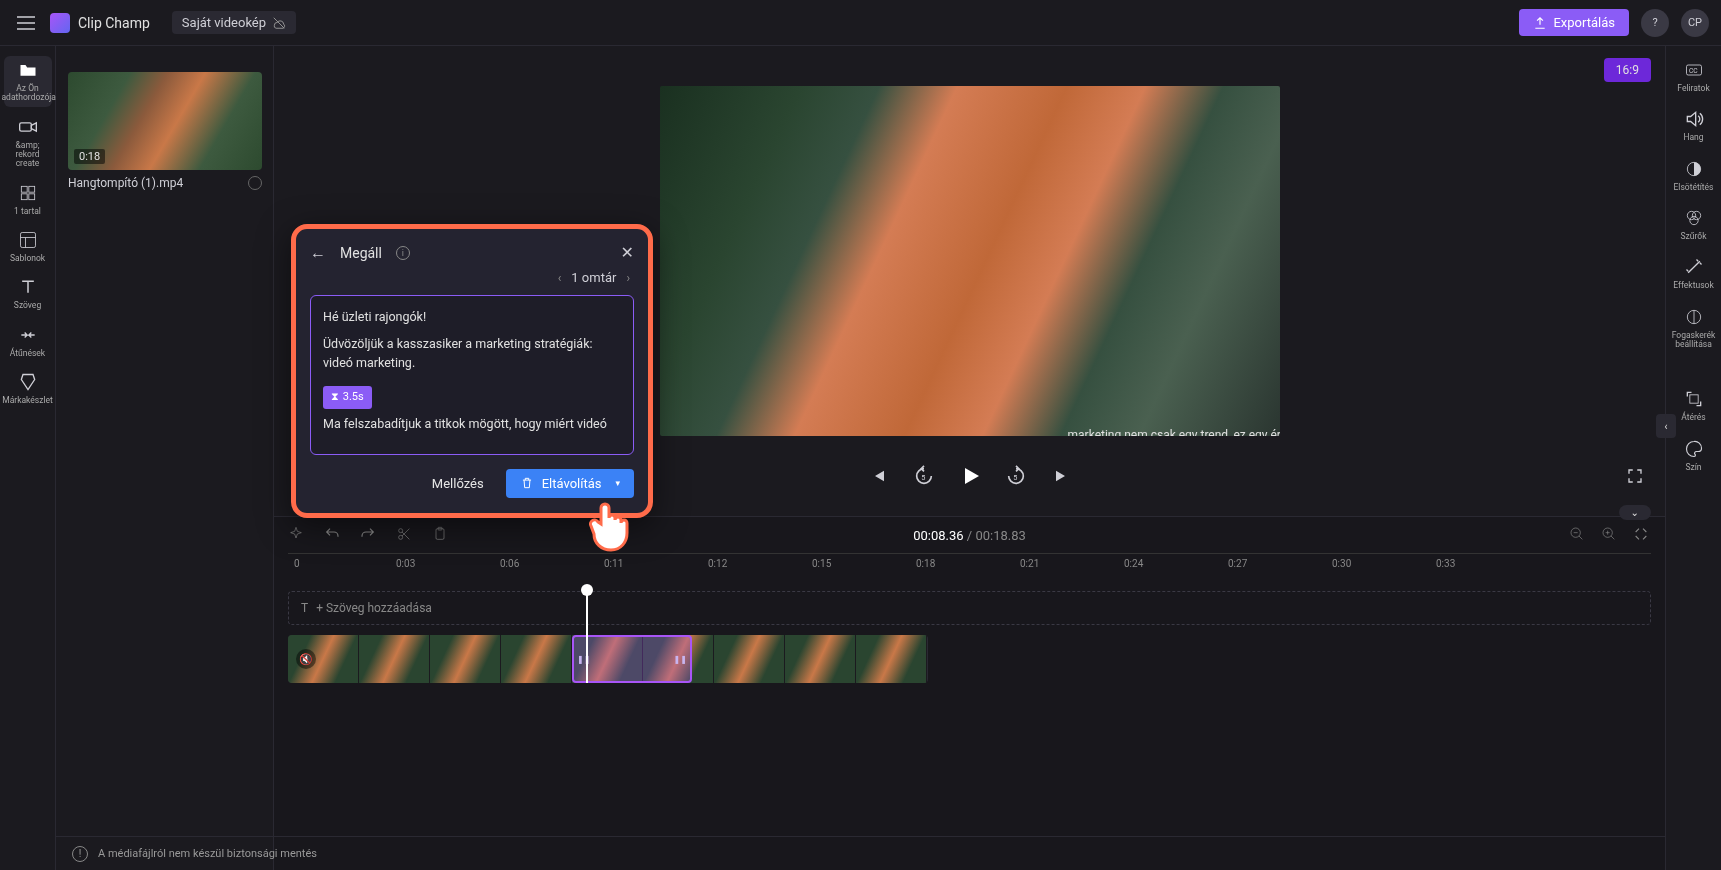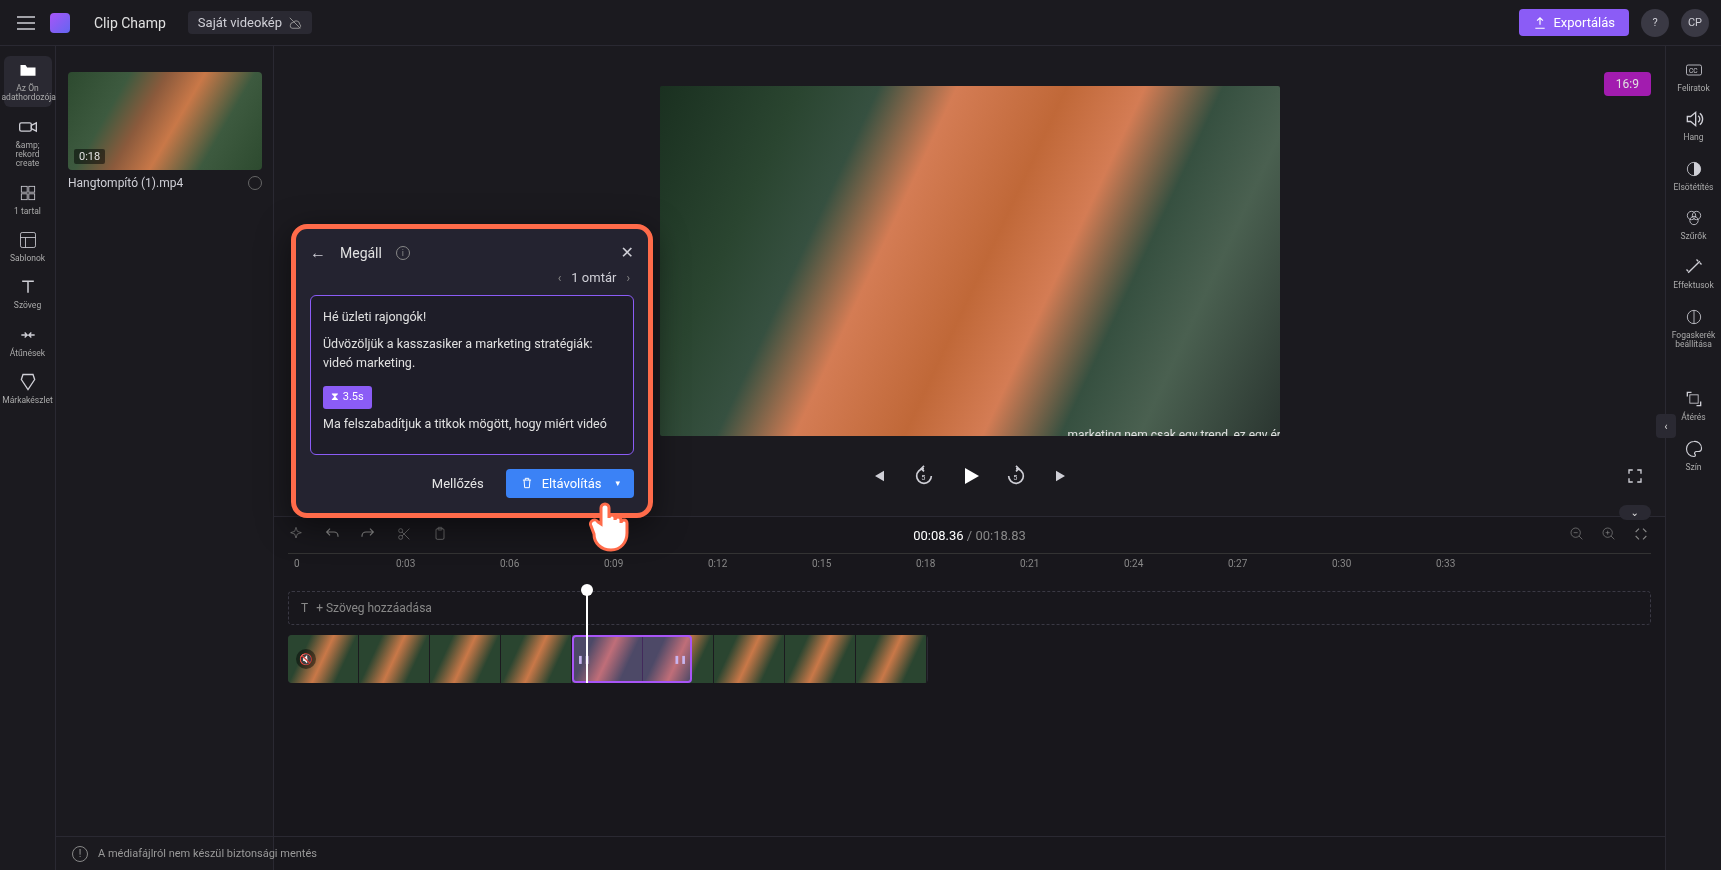--- a/index.html
+++ b/index.html
@@ -15,21 +15,21 @@
   
   .topbar {
     height: 46px;
     display: flex;
     align-items: center;
     padding: 0 12px;
     background: #1b1a1f;
     border-bottom: 1px solid #2a2932;
   }
   .topbar .hamburger { width: 28px; height: 28px; display:flex; align-items:center; justify-content:center; cursor:pointer;}
-  .topbar .app-name { display:flex; align-items:center; gap:24px; margin-left:10px; font-size:14px; }
+  .topbar .app-name { display:flex; align-items:center; gap:8px; margin-left:10px; font-size:14px; }
   .topbar .app-logo { width:20px; height:20px; background:linear-gradient(135deg,#a855f7,#6366f1); border-radius:4px;}
   .topbar .project-name { margin-left:22px; font-size:13px; color:#cfcfd6; background:#2a2932; padding:4px 10px; border-radius:4px; display:flex;align-items:center;gap:6px;}
   .topbar .spacer { flex:1; }
   .topbar .export-btn { background:#8b5cf6; color:#fff; font-size:13px; padding:6px 14px; border-radius:4px; display:flex;align-items:center;gap:6px; cursor:pointer;}
   .topbar .help-icon, .topbar .avatar { width:28px;height:28px;border-radius:50%;background:#3a3944;display:flex;align-items:center;justify-content:center;margin-left:12px;font-size:11px;color:#cfcfd6;}
   
   .leftrail {
     position:absolute; left:0; top:46px; bottom:0; width:56px;
     background:#1b1a1f; border-right:1px solid #2a2932;
     display:flex; flex-direction:column; align-items:center; padding-top:10px; gap:6px;
@@ -56,21 +56,21 @@
   }
   .media-thumb .dur { position:absolute; left:6px; bottom:6px; font-size:11px; background:rgba(0,0,0,.5); padding:1px 5px; border-radius:2px;}
   .media-thumb .name { font-size:12px; color:#cfcfd6; margin-top:6px; display:flex; justify-content:space-between; align-items:center;}
   .media-thumb .sync-icon { width:14px;height:14px;border:1.5px solid #666;border-radius:50%;}
   
   .preview-area {
     position:absolute; left:274px; right:56px; top:46px; height:470px;
     display:flex; flex-direction:column; align-items:center;
   }
   .aspect-badge {
-    position:absolute; right:14px; top:26px; background:#a21caf; color:#e0e0e0;
+    position:absolute; right:14px; top:12px; background:#6d28d9; color:#e0e0e0;
     font-size:12px; padding:5px 12px; border-radius:4px; cursor:pointer;
   }
   .preview-video {
     margin-top:40px; width:620px; height:350px;
     background: linear-gradient(115deg,#1a3020 0%,#2a4530 18%,#365040 28%,#d47c54 38%,#c06838 52%,#d47c54 62%,#365040 72%,#4a6050 82%,#2a3530 100%);
     border-radius:2px; position:relative; overflow:hidden;
   }
   .subtitle-line {
     position:absolute; right:-50px; bottom:-6px; font-size:12px; color:#e0e0e0; white-space:nowrap;
   }
@@ -454,21 +454,21 @@
           <svg width="16" height="16" viewBox="0 0 24 24">
             <path d="M9 4L4 9M15 4l5 5M9 20l-5-5M15 20l5-5" stroke="#888" fill="none" stroke-width="1.6"></path>
           </svg>
         </div>
     </div>
   </div>
   <div class="tl-ruler">
     <span style="left:6px">0</span>
     <span style="left:108px">0:03</span>
     <span style="left:212px">0:06</span>
-    <span style="left:316px">0:09</span>
+    <span style="left:316px">0:11</span>
     <span style="left:420px">0:12</span>
     <span style="left:524px">0:15</span>
     <span style="left:628px">0:18</span>
     <span style="left:732px">0:21</span>
     <span style="left:836px">0:24</span>
     <span style="left:940px">0:27</span>
     <span style="left:1044px">0:30</span>
     <span style="left:1148px">0:33</span>
   </div>
   <div class="tl-tracks">

